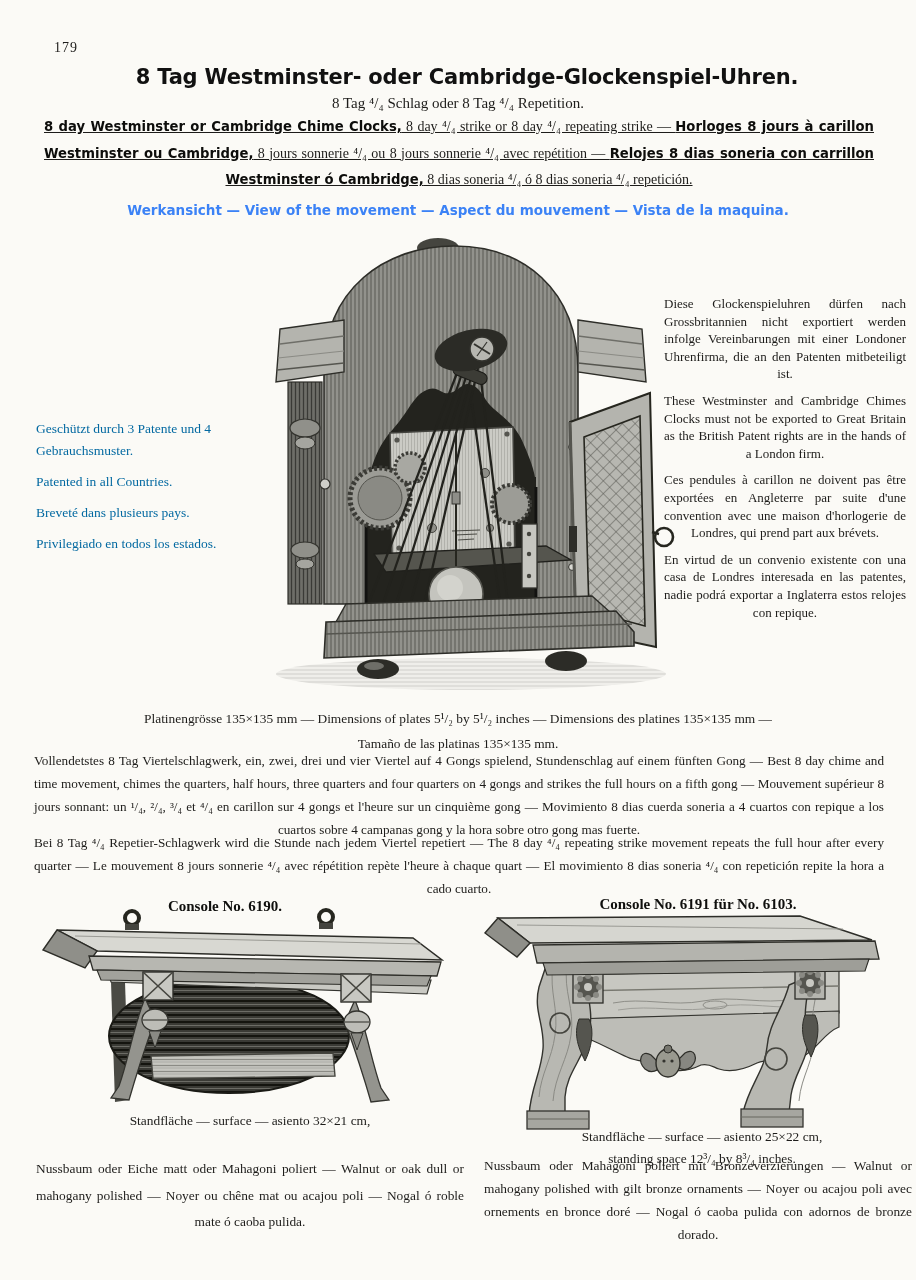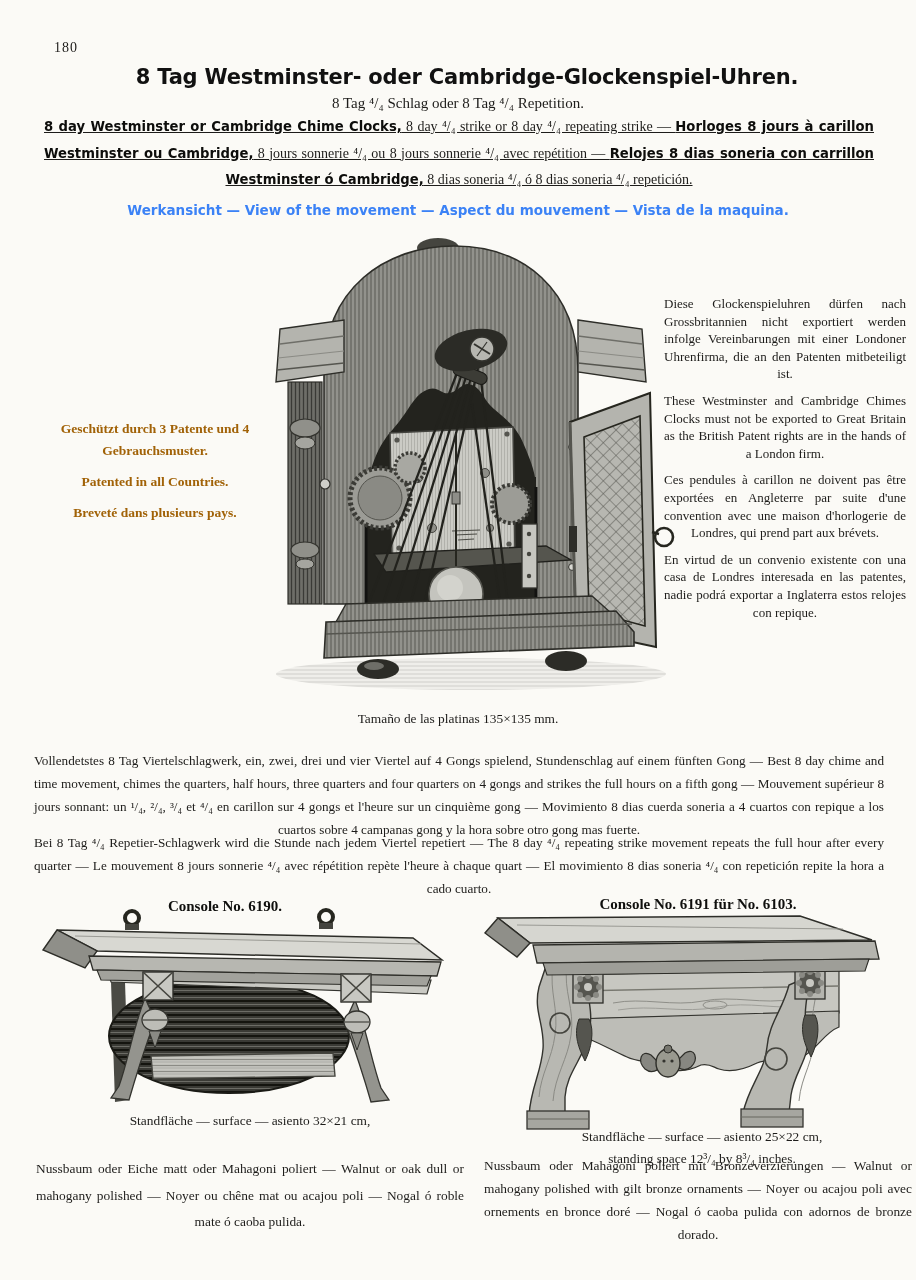--- a/index.html
+++ b/index.html
@@ -29,22 +29,22 @@
   .intro b{
     font-family:"DejaVu Sans","Liberation Sans",sans-serif;
     font-size:13.2px;font-weight:bold;color:#0d0d0b;
   }
   .section-line{
     left:0;top:202px;width:916px;text-align:center;
     font-family:"DejaVu Sans","Liberation Sans",sans-serif;
     font-weight:bold;font-size:13.5px;color:#3b82f6;
   }
   .patent-block{
-    left:36px;top:418px;width:238px;text-align:center;
-    font-weight:bold;font-size:13.5px;line-height:22px;color:#a16207;
+    left:36px;top:418px;width:238px;text-align:left;
+    font-weight:normal;font-size:13.5px;line-height:22px;color:#0369a1;
   }
   .patent-block p{margin-bottom:9px;}
   .export-notice{
     left:664px;top:295px;width:242px;
     font-size:13px;line-height:17.6px;
   }
   .export-notice p{margin-bottom:9px;}
   .plate-dims{left:0;top:706px;width:916px;text-align:center;font-size:13.4px;line-height:25px;}
   .movement-desc{left:34px;top:749px;width:850px;font-size:13.2px;line-height:23px;}
   .repeating-desc{left:34px;top:831px;width:850px;font-size:13.2px;line-height:23px;}
@@ -94,21 +94,21 @@
       <line x1="0" y1="1.5" x2="8" y2="1.5" stroke="#8b8b85" stroke-width="1.2"></line>
       <line x1="0" y1="4" x2="8" y2="4" stroke="#a5a59f" stroke-width="0.8"></line>
     </pattern>
     <pattern id="hatch" width="6" height="4" patternUnits="userSpaceOnUse">
       <rect width="6" height="4" fill="#efeeea"></rect>
       <line x1="0" y1="2" x2="6" y2="2" stroke="#cfceca" stroke-width="1"></line>
     </pattern>
   </defs>
 </svg>
 
-<div class="abs page-number">180</div>
+<div class="abs page-number">179</div>
 
 <h1 class="abs main-title" style="margin:9px">8 Tag Westminster- oder Cambridge-Glockenspiel-Uhren.</h1>
 <div class="abs subtitle">8 Tag ⁴/₄ Schlag oder 8 Tag ⁴/₄ Repetition.</div>
 
 <p class="abs intro jst"><b>8 day Westminster or Cambridge Chime Clocks,</b><span> 8 day ⁴/₄ strike or 8 day ⁴/₄ repeating strike — </span><b>Horloges 8 jours à carillon Westminster ou Cambridge,</b><span> 8 jours sonnerie ⁴/₄ ou 8 jours sonnerie ⁴/₄ avec repétition — </span><b>Relojes 8 dias soneria con carrillon Westminster ó Cambridge,</b><span> 8 dias soneria ⁴/₄ ó 8 dias soneria ⁴/₄ repetición.</span></p>
 
 <div class="abs section-line">Werkansicht — View of the movement — Aspect du mouvement — Vista de la maquina.</div>
 
 <svg class="illu" style="left:266px;top:232px" width="420" height="465" viewBox="0 0 420 465">
 
@@ -228,30 +228,32 @@
 
   <ellipse cx="112" cy="437" rx="21" ry="10" fill="#2c2c27"></ellipse>
   <ellipse cx="300" cy="429" rx="21" ry="10" fill="#2c2c27"></ellipse>
   <ellipse cx="108" cy="434" rx="10" ry="4" fill="#6e6e68"></ellipse>
 </svg>
 
 <div class="abs patent-block">
   <p>Geschützt durch 3 Patente und 4 Gebrauchsmuster.</p>
   <p>Patented in all Countries.</p>
   <p>Breveté dans plusieurs pays.</p>
+  <p>Privilegiado en todos los estados.</p>
 </div>
 
 <div class="abs export-notice">
   <p class="jst">Diese Glockenspieluhren dürfen nach Grossbritannien nicht exportiert werden infolge Vereinbarungen mit einer Londoner Uhrenfirma, die an den Patenten mitbeteiligt ist.</p>
   <p class="jst">These Westminster and Cambridge Chimes Clocks must not be exported to Great Britain as the British Patent rights are in the hands of a London firm.</p>
   <p class="jst">Ces pendules à carillon ne doivent pas être exportées en Angleterre par suite d'une convention avec une maison d'horlogerie de Londres, qui prend part aux brévets.</p>
   <p class="jst">En virtud de un convenio existente con una casa de Londres interesada en las patentes, nadie podrá exportar a Inglaterra estos relojes con repique.</p>
 </div>
 
 <div class="abs plate-dims">
+  <p>Platinengrösse 135×135 mm — Dimensions of plates 5¹/₂ by 5¹/₂ inches — Dimensions des platines 135×135 mm —</p>
   <p>Tamaño de las platinas 135×135 mm.</p>
 </div>
 
 <p class="abs movement-desc jst">Vollendetstes 8 Tag Viertelschlagwerk, ein, zwei, drei und vier Viertel auf 4 Gongs spielend, Stundenschlag auf einem fünften Gong — Best 8 day chime and time movement, chimes the quarters, half hours, three quarters and four quarters on 4 gongs and strikes the full hours on a fifth gong — Mouvement supérieur 8 jours sonnant: un ¹/₄, ²/₄, ³/₄ et ⁴/₄ en carillon sur 4 gongs et l'heure sur un cinquième gong — Movimiento 8 dias cuerda soneria a 4 cuartos con repique a los cuartos sobre 4 campanas gong y la hora sobre otro gong mas fuerte.</p>
 <p class="abs repeating-desc jst">Bei 8 Tag ⁴/₄ Repetier-Schlagwerk wird die Stunde nach jedem Viertel repetiert — The 8 day ⁴/₄ repeating strike movement repeats the full hour after every quarter — Le mouvement 8 jours sonnerie ⁴/₄ avec répétition repète l'heure à chaque quart — El movimiento 8 dias soneria ⁴/₄ con repetición repite la hora a cado cuarto.</p>
 
 <div class="abs console-heading ch-left">Console No. 6190.</div>
 <div class="abs console-heading ch-right">Console No. 6191 für No. 6103.</div>
 
 <svg class="illu" style="left:33px;top:908px" width="420" height="202" viewBox="0 0 420 202">

